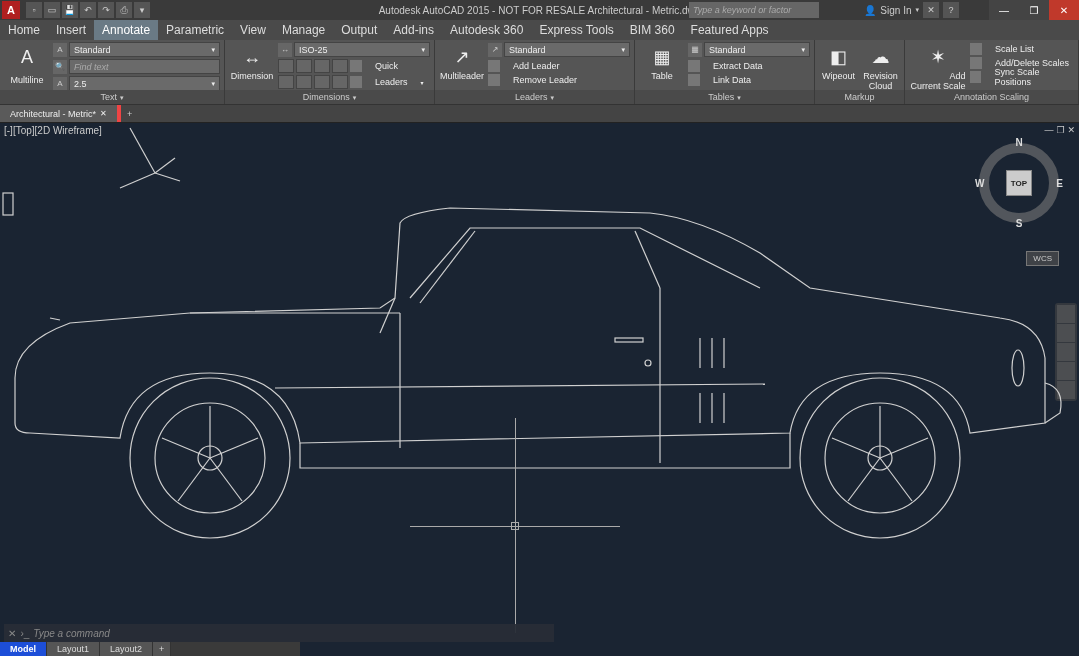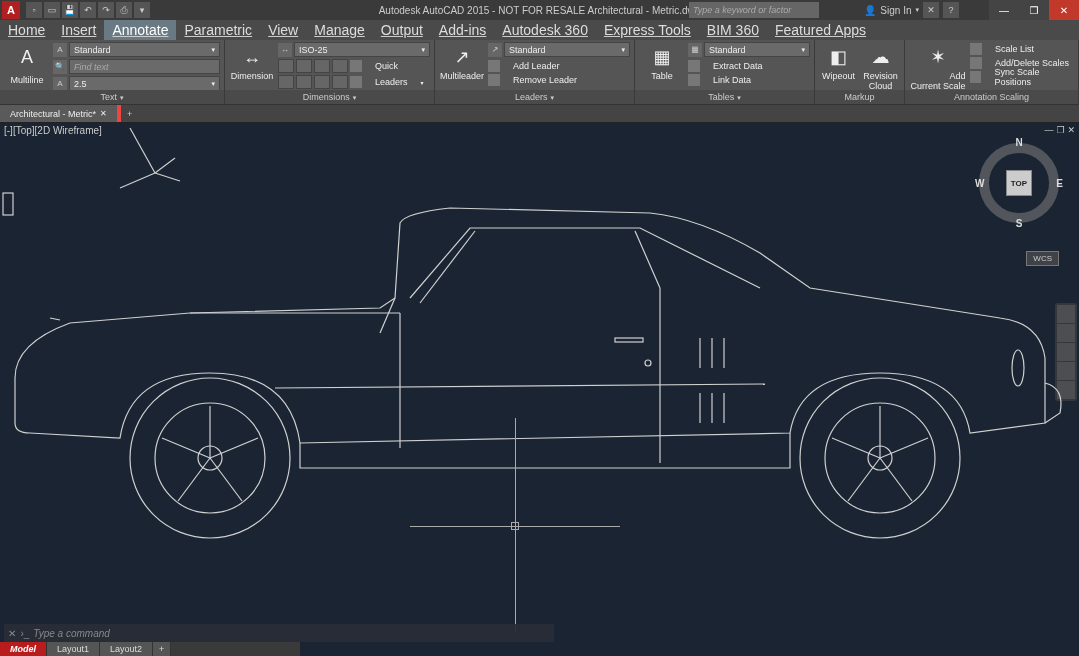--- a/index.html
+++ b/index.html
@@ -13,21 +13,21 @@
 .titlebar .search-box { position: absolute; right: 260px; width: 130px; height: 16px; background: #666; color: #aaa; font-size: 9px; padding: 0 4px; display: flex; align-items: center; font-style: italic; }
 .titlebar .account { position: absolute; right: 120px; display: flex; gap: 4px; align-items: center; font-size: 10px; }
 .win-controls { position: absolute; right: 0; top: 0; display: flex; }
 .win-btn { width: 30px; height: 20px; display: flex; align-items: center; justify-content: center; font-size: 10px; cursor: pointer; }
 .win-btn.min { background: #444; color: #fff; }
 .win-btn.max { background: #444; color: #fff; }
 .win-btn.close { background: #c0392b; color: #fff; }
 .logo-a { width: 18px; height: 18px; background: #b02020; color: #fff; display: flex; align-items: center; justify-content: center; font-weight: bold; font-size: 11px; margin: 0 2px; }
 
 
-.ribbon-tabs { height: 20px; background: #4a4a4a; display: flex; align-items: stretch; font-size: 14px; text-decoration: underline; }
+.ribbon-tabs { height: 20px; background: #4a4a4a; display: flex; align-items: stretch; font-size: 12px; }
 .ribbon-tab { padding: 0 8px; display: flex; align-items: center; color: #ddd; cursor: pointer; }
 .ribbon-tab.active { background: #6a7a85; color: #fff; }
 
 
 .ribbon { height: 65px; background: #555; display: flex; border-bottom: 1px solid #333; }
 .panel { border-right: 1px solid #3a3a3a; display: flex; flex-direction: column; padding: 2px 4px 0 4px; position: relative; }
 .panel-label { position: absolute; bottom: 0; left: 0; right: 0; text-align: center; font-size: 9px; color: #ccc; background: #4a4a4a; height: 14px; line-height: 14px; }
 .panel-label .dd { margin-left: 3px; font-size: 7px; }
 .panel-body { flex: 1; display: flex; align-items: flex-start; gap: 3px; }
 .big-btn { display: flex; flex-direction: column; align-items: center; justify-content: center; width: 46px; font-size: 9px; color: #eee; cursor: pointer; padding: 2px 0; }
@@ -77,21 +77,21 @@
 .pickbox { position: absolute; border: 1px solid #aaa; }
 
 
 .cmd-area { position: absolute; bottom: 14px; left: 4px; width: 550px; }
 .cmd-history { background: rgba(50,55,65,0.85); font-family: Consolas, monospace; font-size: 10px; color: #ccc; padding: 3px 5px; line-height: 12px; }
 .cmd-line { background: rgba(40,45,55,0.95); height: 18px; display: flex; align-items: center; padding: 0 4px; font-family: Consolas, monospace; font-size: 10px; color: #888; gap: 4px; }
 
 
 .model-tabs { position: absolute; bottom: 0; left: 0; height: 14px; display: flex; font-size: 9px; background: #3a3a3a; width: 300px; }
 .model-tab { padding: 0 10px; display: flex; align-items: center; background: #555; border-right: 1px solid #333; cursor: pointer; color: #ddd; }
-.model-tab.active { background: #b91c1c; color: #fff; font-weight: bold; font-style: italic; }
+.model-tab.active { background: #1d4ed8; color: #fff; font-weight: bold; }
 </style>
 </head>
 <body>
 
 <div class="titlebar">
   <div class="logo-a">A</div>
   <div class="qat">
     <div class="qat-btn">▫</div>
     <div class="qat-btn">▭</div>
     <div class="qat-btn">💾</div>

